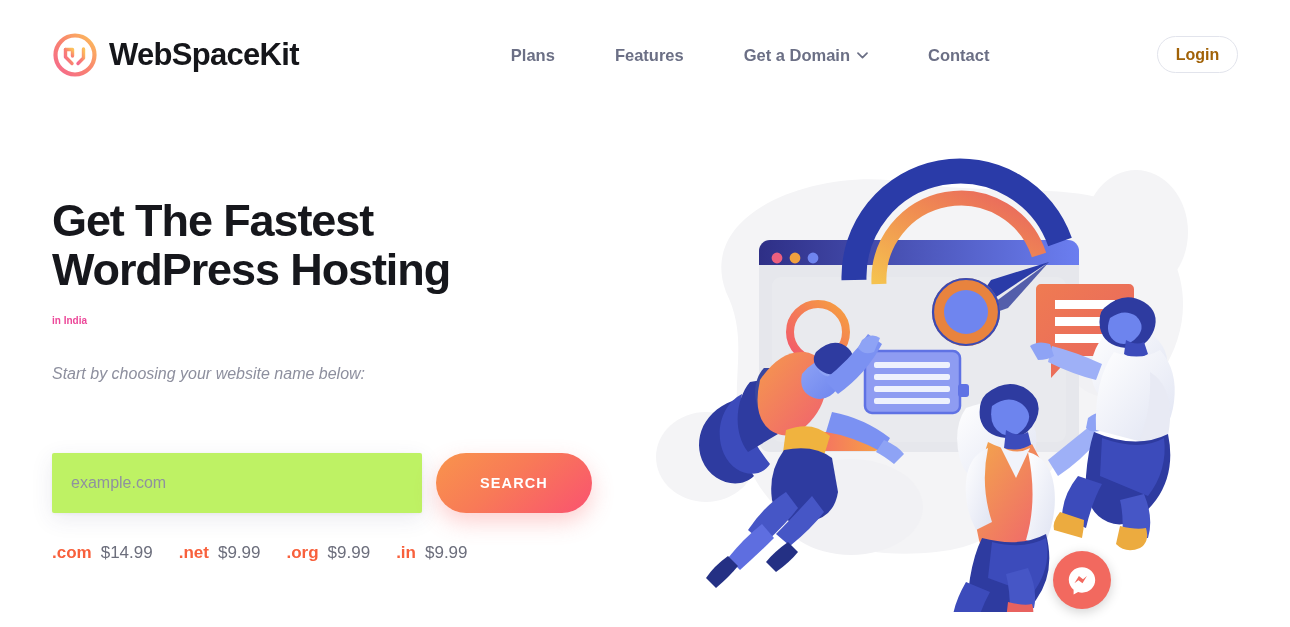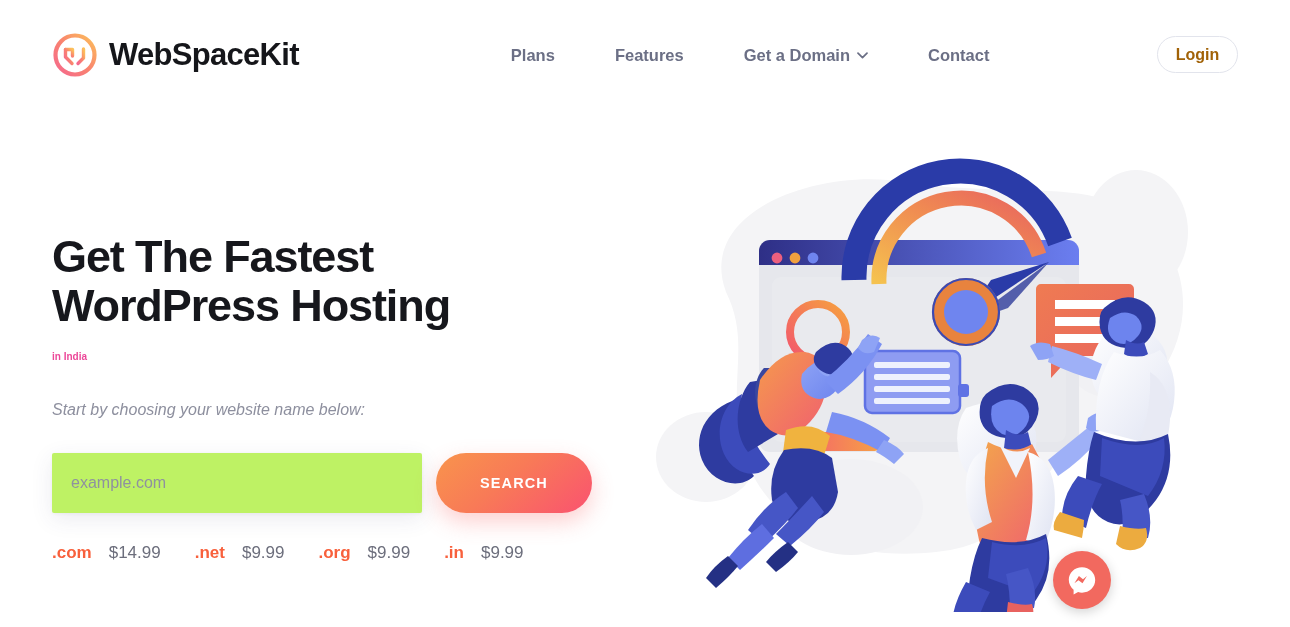--- a/index.html
+++ b/index.html
@@ -38,21 +38,21 @@
   .login-btn {
     position:absolute; right:52px; top:36px;
     width:81px; height:37px; border-radius:19px;
     border:1.4px solid #e2e4ec; background:#fff;
     color:#a16207; font-size:16px; font-weight:600;
     display:flex; align-items:center; justify-content:center;
     cursor:pointer;
   }
 
   
-  .hero-left { position:absolute; left:52px; top:196px; width:620px;margin-top:36px; }
+  .hero-left { position:absolute; left:52px; top:196px; width:620px; }
   .headline {
     font-size:45px; line-height:1.09; font-weight:800;
     letter-spacing:-1.1px; color:#16171c; white-space:pre-line;
   }
   .subhead {
     margin-top:21px; font-size:10px; font-weight:700; color:#ec4899;
   }
   .lead {
     margin-top:39px; font-size:16px; color:#8d8f9e; font-weight:400;font-style:italic;
   }
@@ -74,21 +74,21 @@
     margin-left:14px;
     width:156px; height:60px; border:none; border-radius:30px;
     background:linear-gradient(140deg,#f9944c 0%,#f87a57 45%,#fa5270 100%);
     box-shadow:0 9px 22px rgba(249,100,100,0.30);
     color:#fff; font-size:14.5px; font-weight:700; letter-spacing:1.1px;
     cursor:pointer; font-family:Liberation Sans, sans-serif;
   }
 
   .price-row {
     position:absolute; left:52px; top:543px;
-    display:flex; align-items:baseline; gap:8px;
+    display:flex; align-items:baseline; gap:0;
     font-size:17px;
   }
   .tld { color:#f8603c; font-weight:700; margin-right:9px; }
   .price { color:#6c6e7c; font-weight:400; margin-right:26px; }
   .price:last-child { margin-right:0; }
 
   
   .illus { position:absolute; left:636px; top:112px; width:600px; height:500px; }
 
   

